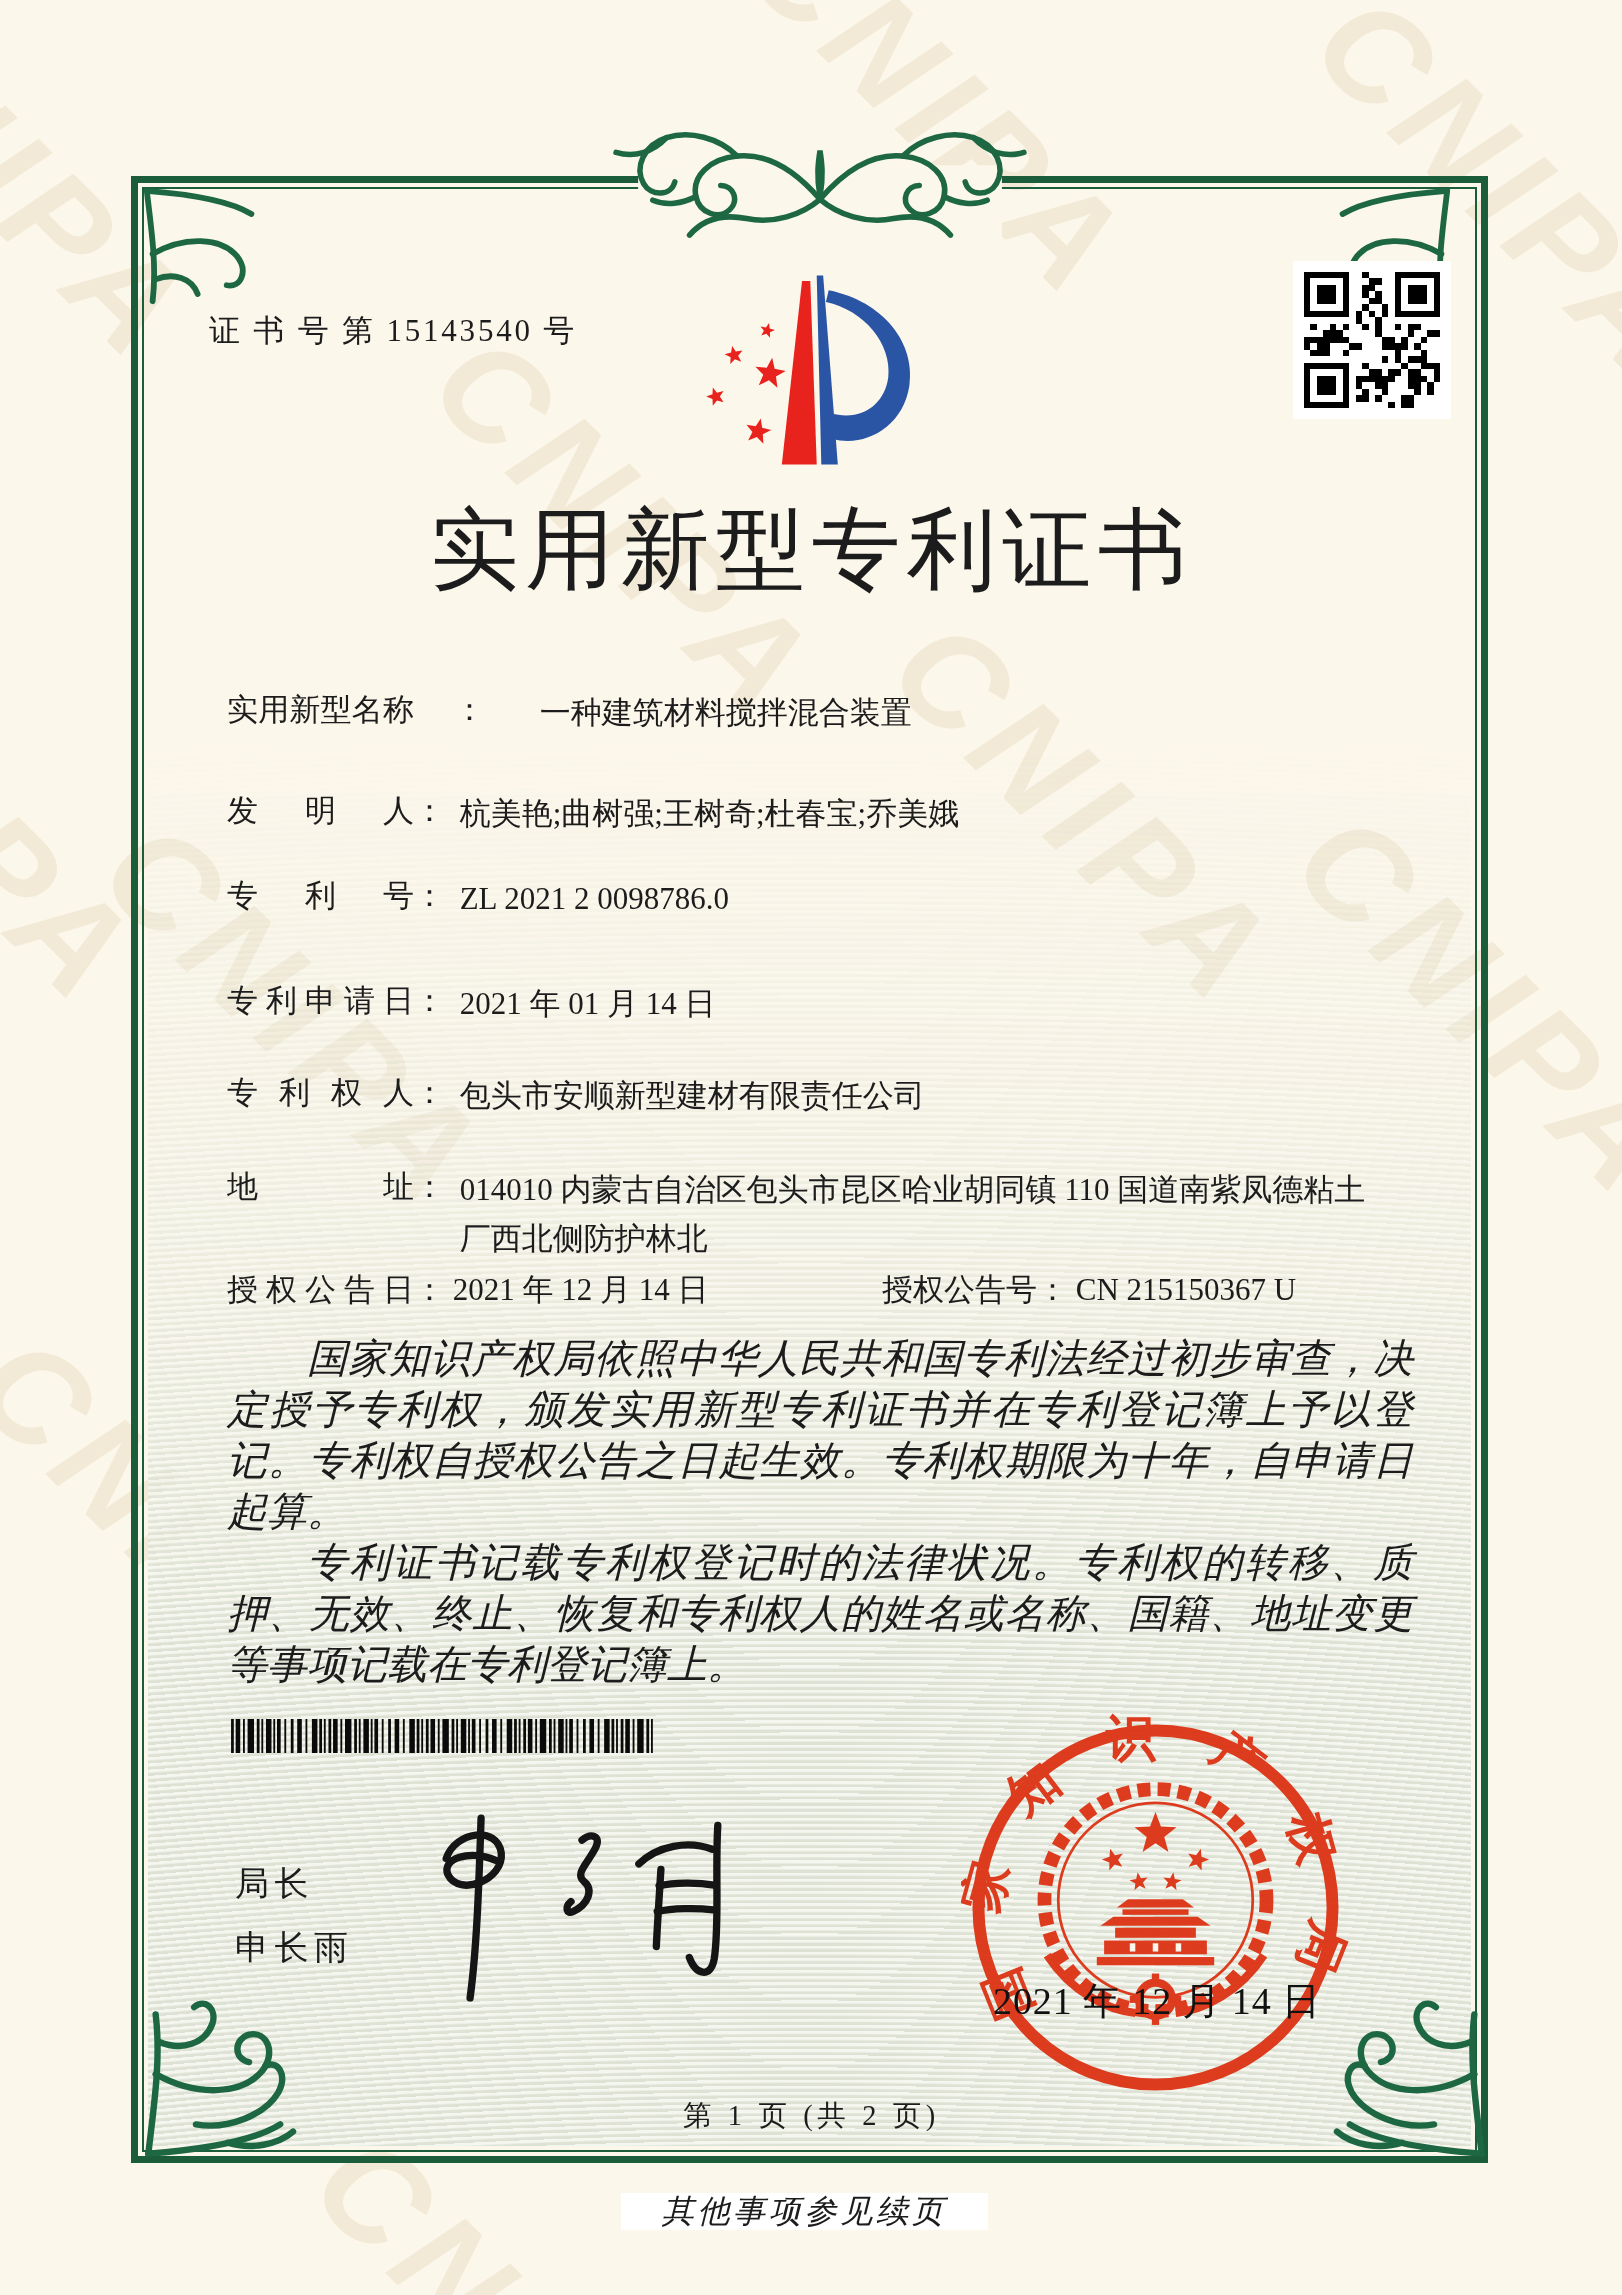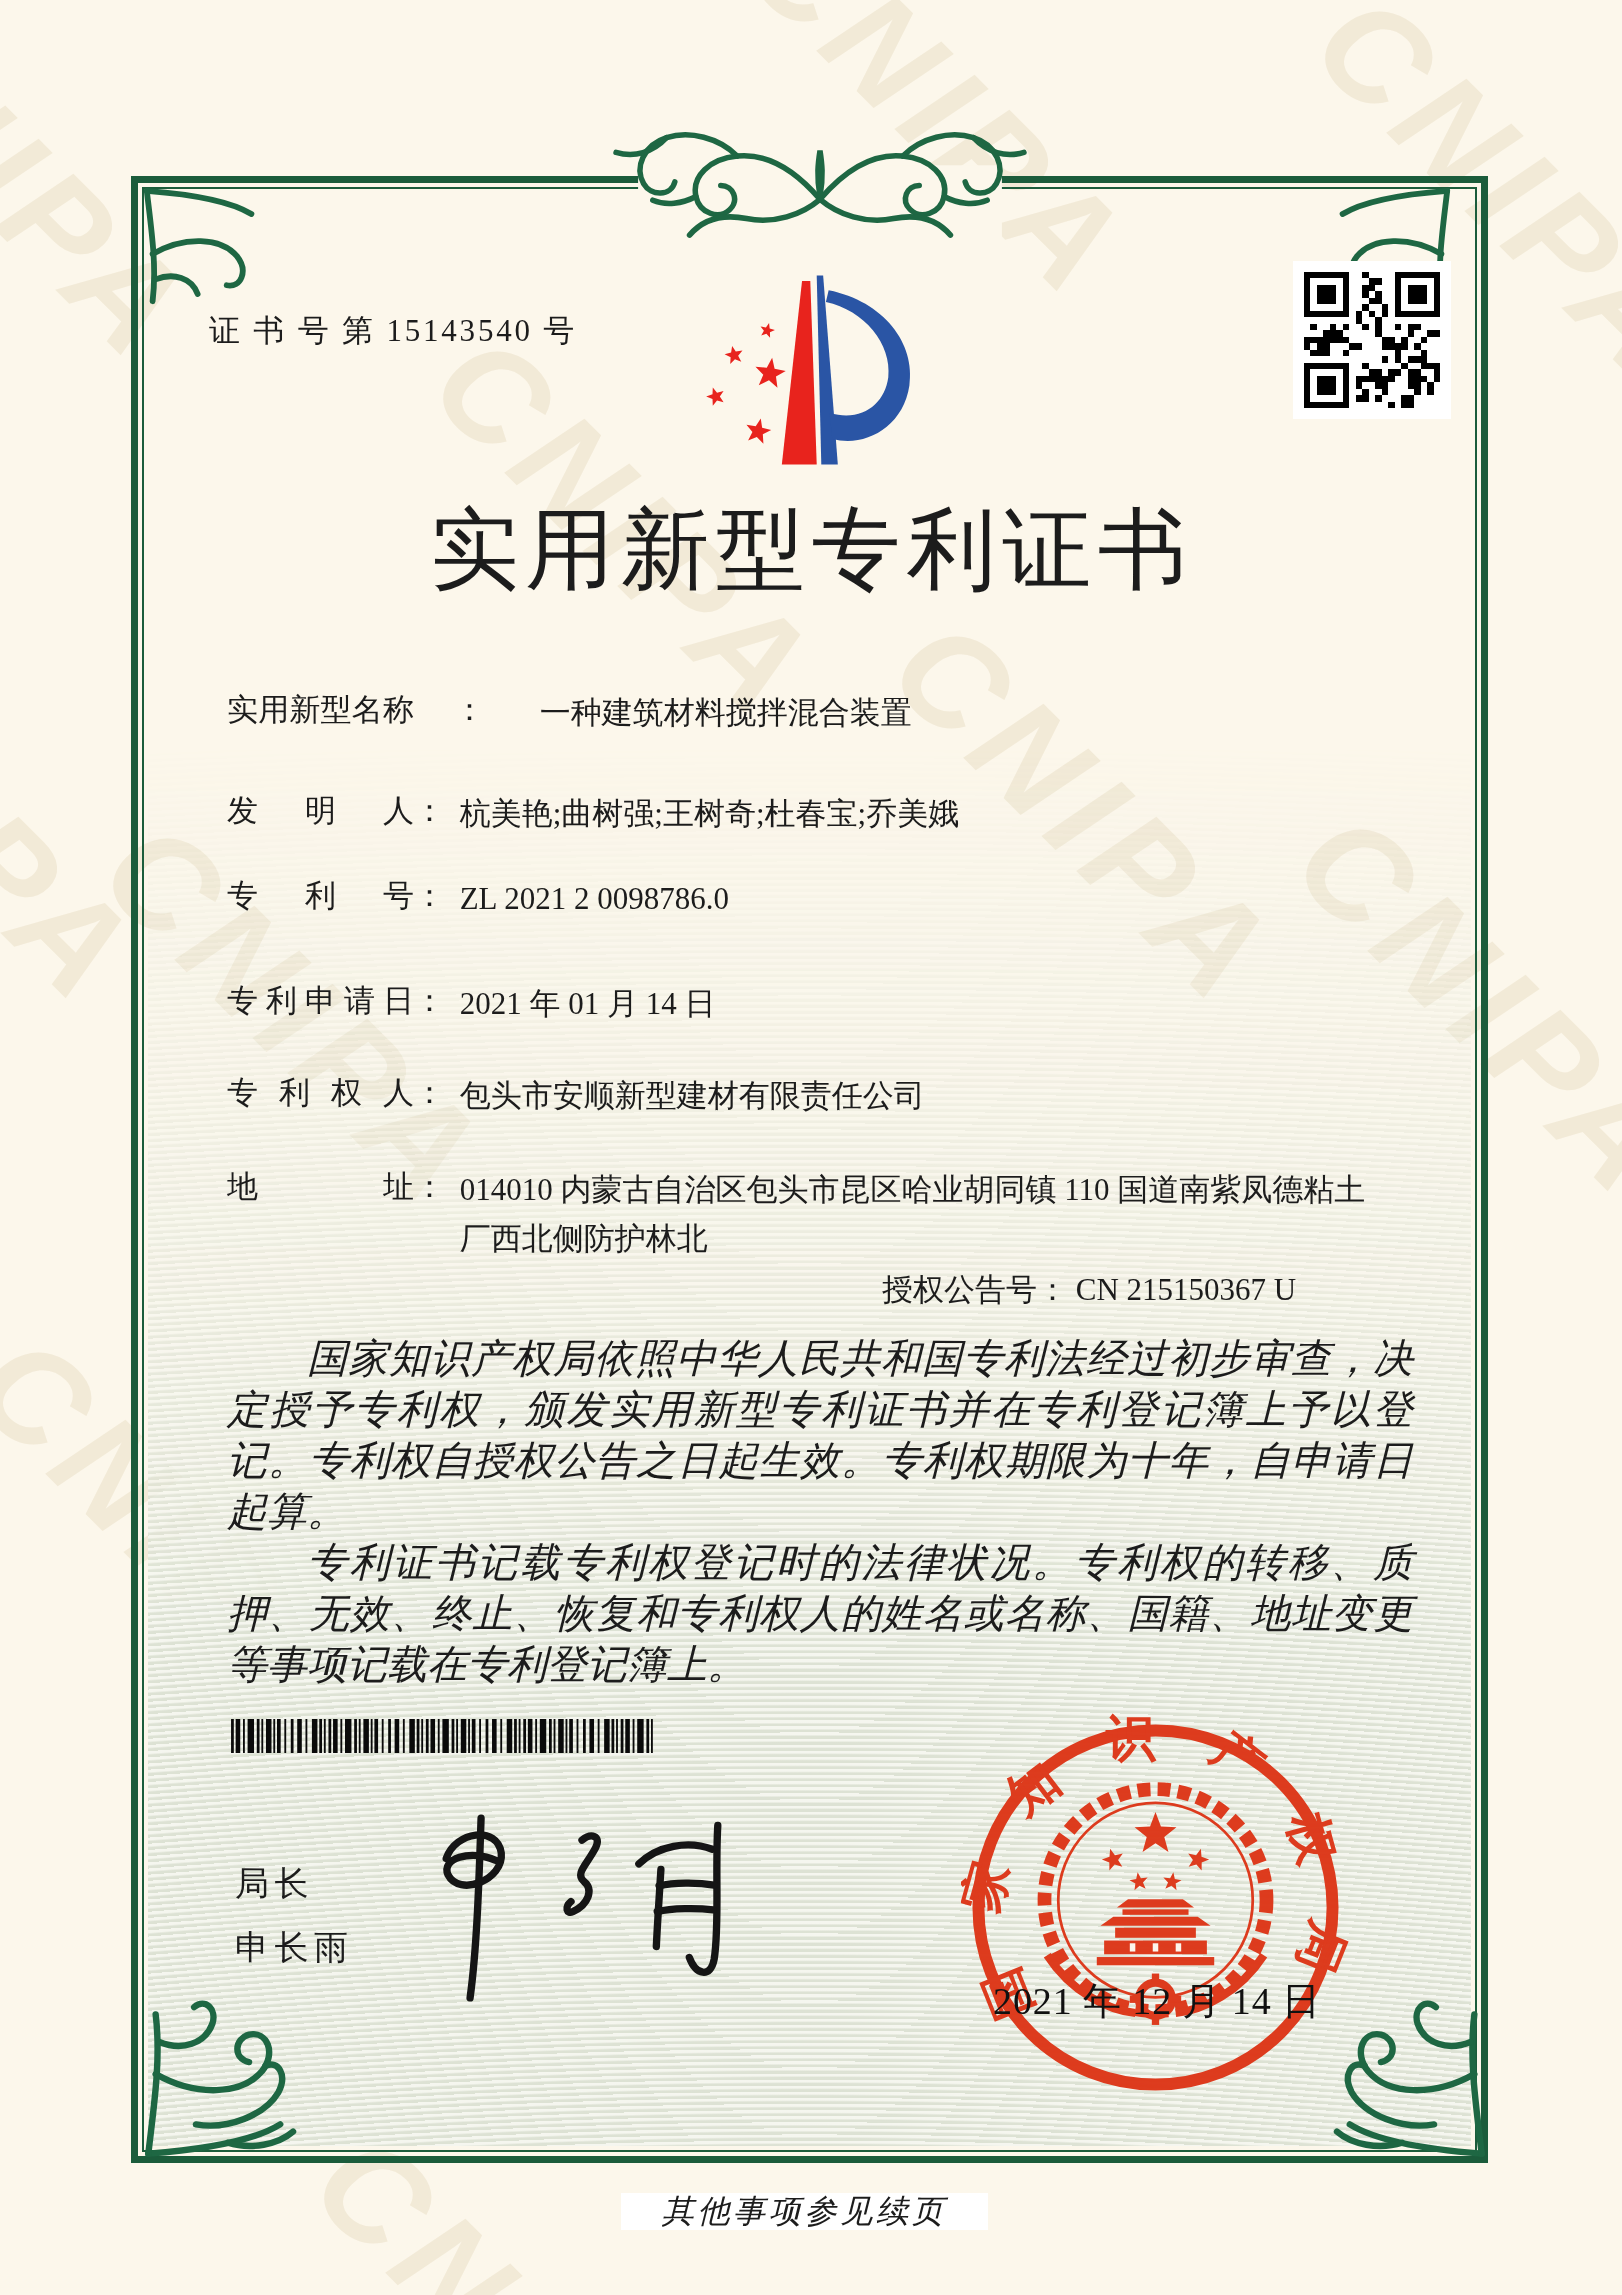--- a/index.html
+++ b/index.html
@@ -335,20 +335,24 @@
         <span class="fval">包头市安顺新型建材有限责任公司</span>
       </div>
       <div class="frow" style="top: 489px;">
         <span class="flab">地址</span>
         <span class="fcolon">：</span>
         <span class="fval">014010  内蒙古自治区包头市昆区哈业胡同镇 110 国道南紫凤德粘土厂西北侧防护林北</span>
       </div>
     </div>
 
   <div class="grant-row">
+    <span>
+      <span class="flab">授权公告日</span><span class="fcolon">：</span>
+      <span>2021 年 12 月 14 日</span>
+    </span>
     <span class="grant2">
       <span>授权公告号</span><span>：</span>
       <span>CN 215150367 U</span>
     </span>
   </div>
 
   <div class="legal" id="legal">
       <p>国家知识产权局依照中华人民共和国专利法经过初步审查，决定授予专利权，颁发实用新型专利证书并在专利登记簿上予以登记。专利权自授权公告之日起生效。专利权期限为十年，自申请日起算。</p>
       <p>专利证书记载专利权登记时的法律状况。专利权的转移、质押、无效、终止、恢复和专利权人的姓名或名称、国籍、地址变更等事项记载在专利登记簿上。</p>
     </div>
@@ -473,16 +477,17 @@
         <rect x="-4" y="19" width="8" height="9"></rect>
         <rect x="-28" y="-4" width="9" height="8"></rect>
         <rect x="19" y="-4" width="9" height="8"></rect>
       </g>
       <path d="M-118,52 C-92,92 -52,112 -22,115" fill="none" stroke="#dd3618" stroke-width="9"></path>
       <path d="M118,52 C92,92 52,112 22,115" fill="none" stroke="#dd3618" stroke-width="9"></path>
     </g>
   </svg>
   <div class="seal-date">2021 年 12 月 14 日</div>
 
+  <div class="pagenum">第 1 页 (共 2 页)</div>
   <div class="cont">其他事项参见续页</div>
 
 </div>
 
 
 </body></html>

